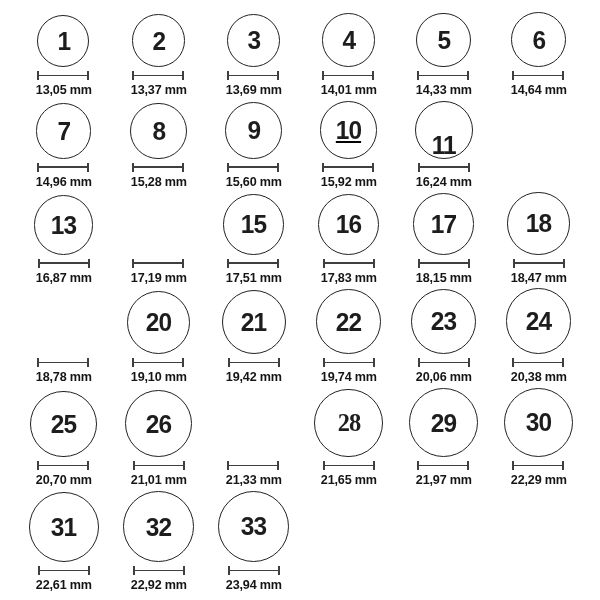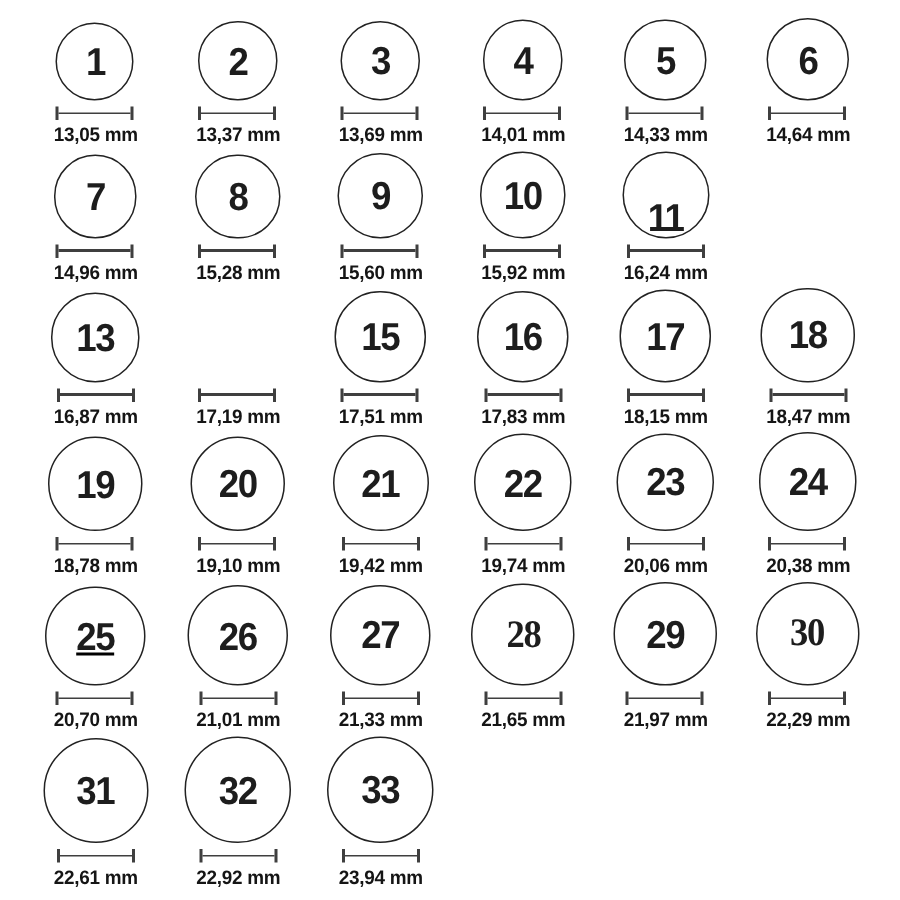--- a/index.html
+++ b/index.html
@@ -103,21 +103,21 @@
         <div class="label">15,28 mm</div>
       </div>
       <div class="cell">
         <div class="circle" style="width: 56.8px; height: 56.8px;">
           <span class="num">9</span>
         </div>
         <div class="dim"></div>
         <div class="label">15,60 mm</div>
       </div>
       <div class="cell">
-        <div class="circle" style="width: 57.4px; height: 57.4px;">
+        <div class="circle" style="width: 57.4px; height: 57.4px; text-decoration: underline;">
           <span class="num">10</span>
         </div>
         <div class="dim"></div>
         <div class="label">15,92 mm</div>
       </div>
       <div class="cell">
         <div class="circle" style="width: 58px; height: 58px; align-items: flex-end;">
           <span class="num">11</span>
         </div>
         <div class="dim"></div>
@@ -160,23 +160,20 @@
       <div class="cell">
         <div class="circle" style="width: 62.2px; height: 62.2px;">
           <span class="num">18</span>
         </div>
         <div class="dim"></div>
         <div class="label">18,47 mm</div>
       </div>
     </div>
   <div class="row">
       <div class="cell">
-        <div class="circle" style="width: 62.8px; height: 62.8px;">
-          <span class="num">19</span>
-        </div>
         <div class="dim"></div>
         <div class="label">18,78 mm</div>
       </div>
       <div class="cell">
         <div class="circle" style="width: 63.4px; height: 63.4px;">
           <span class="num">20</span>
         </div>
         <div class="dim"></div>
         <div class="label">19,10 mm</div>
       </div>
@@ -204,56 +201,53 @@
       <div class="cell">
         <div class="circle" style="width: 65.8px; height: 65.8px;">
           <span class="num">24</span>
         </div>
         <div class="dim"></div>
         <div class="label">20,38 mm</div>
       </div>
     </div>
   <div class="row">
       <div class="cell">
-        <div class="circle" style="width: 66.4px; height: 66.4px; text-decoration: underline;">
+        <div class="circle" style="width: 66.4px; height: 66.4px;">
           <span class="num">25</span>
         </div>
         <div class="dim"></div>
         <div class="label">20,70 mm</div>
       </div>
       <div class="cell">
         <div class="circle" style="width: 67px; height: 67px;">
           <span class="num">26</span>
         </div>
         <div class="dim"></div>
         <div class="label">21,01 mm</div>
       </div>
       <div class="cell">
-        <div class="circle" style="width: 67.6px; height: 67.6px;">
-          <span class="num">27</span>
-        </div>
         <div class="dim"></div>
         <div class="label">21,33 mm</div>
       </div>
       <div class="cell">
         <div class="circle" style="width: 68.2px; height: 68.2px; font-family: Liberation Serif, serif;">
           <span class="num">28</span>
         </div>
         <div class="dim"></div>
         <div class="label">21,65 mm</div>
       </div>
       <div class="cell">
         <div class="circle" style="width: 68.8px; height: 68.8px;">
           <span class="num">29</span>
         </div>
         <div class="dim"></div>
         <div class="label">21,97 mm</div>
       </div>
       <div class="cell">
-        <div class="circle" style="width: 69.4px; height: 69.4px; font-family: Liberation Serif, serif;">
+        <div class="circle" style="width: 69.4px; height: 69.4px;">
           <span class="num">30</span>
         </div>
         <div class="dim"></div>
         <div class="label">22,29 mm</div>
       </div>
     </div>
   <div class="row">
       <div class="cell">
         <div class="circle" style="width: 70px; height: 70px;">
           <span class="num">31</span>

